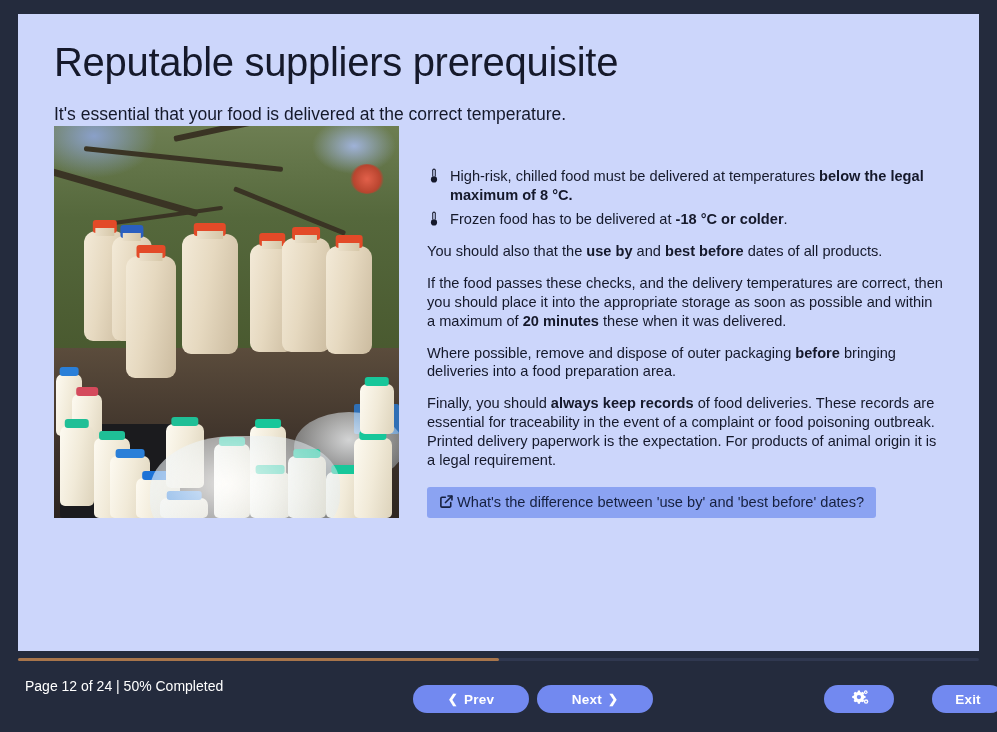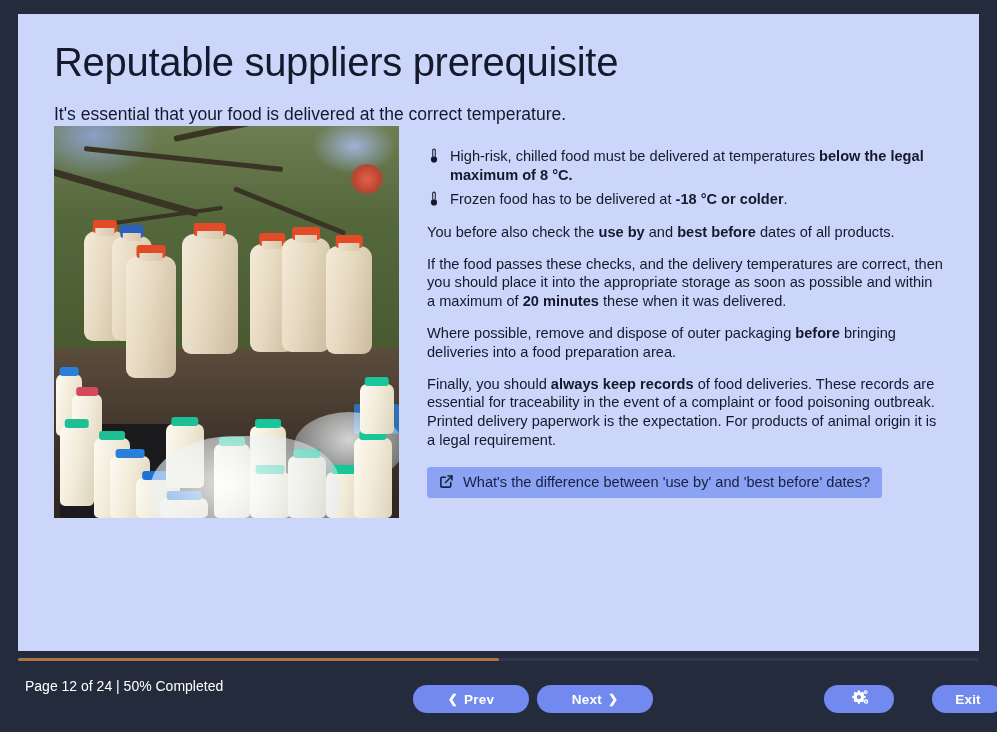--- a/index.html
+++ b/index.html
@@ -50,21 +50,21 @@
   #page-subtitle {
     font-size: 17.5px;
     color: #15192b;
     line-height: 1.3;
     margin-bottom: 0;
   }
 
   
   #body-cols {
     display: flex;
-    align-items: center;
+    align-items: flex-end;
     gap: 28px;
   }
 
   
   #photo-wrap {
     flex: 0 0 345px;
     width: 345px;
     height: 392px;
     position: relative;
     overflow: hidden;
@@ -179,21 +179,21 @@
     font-size: 14.6px;
     line-height: 1.29;
     margin-bottom: 13px;
   }
   #text-col b { font-weight: 700; }
 
   
   #link-btn {
     display: inline-flex;
     align-items: center;
-    gap: 9px;
+    gap: 3px;
     background: #8ba3f2;
     color: #16203f;
     border: none;
     border-radius: 3px;
     padding: 7px 12px 8px 12px;
     font-family: "Liberation Sans", sans-serif;
     font-size: 14.6px;
     cursor: pointer;
     margin-top: 4px;
   }
@@ -323,21 +323,21 @@
                     <circle cx="4" cy="12.2" r="3.3"></circle>
                     <rect x="3.2" y="2" width="1.6" height="7" fill="#ccd6fb"></rect>
                   </svg></span><span>High-risk, chilled food must be delivered at temperatures </span><b>below the legal maximum of 8 °C.</b></li>
               <li><span><svg class="therm-icon" viewBox="0 0 8 16" fill="#15192b">
                     <rect x="2.1" y="0.6" width="3.8" height="9.4" rx="1.9"></rect>
                     <circle cx="4" cy="12.2" r="3.3"></circle>
                     <rect x="3.2" y="2" width="1.6" height="7" fill="#ccd6fb"></rect>
                   </svg></span><span>Frozen food has to be delivered at </span><b>-18 °C or colder</b><span>.</span></li>
             </ul>
           <div id="paragraphs">
-              <p><span>You before also check the </span><b>use by</b><span> and </span><b>best before</b><span> dates of all products.</span></p>
+              <p><span>You should also that the </span><b>use by</b><span> and </span><b>best before</b><span> dates of all products.</span></p>
               <p><span>If the food passes these checks, and the delivery temperatures are correct, then you should place it into the appropriate storage as soon as possible and within a maximum of </span><b>20 minutes</b><span> these when it was delivered.</span></p>
               <p><span>Where possible, remove and dispose of outer packaging </span><b>before</b><span> bringing deliveries into a food preparation area.</span></p>
               <p><span>Finally, you should </span><b>always keep records</b><span> of food deliveries. These records are essential for traceability in the event of a complaint or food poisoning outbreak. Printed delivery paperwork is the expectation. For products of animal origin it is a legal requirement.</span></p>
             </div>
 
           <button id="link-btn">
             <span>
               <svg width="15" height="15" viewBox="0 0 16 16" fill="none" stroke="#16203f" stroke-width="1.7" stroke-linecap="round" stroke-linejoin="round">
                 <path d="M12.5 9.2v3.6a1.2 1.2 0 0 1-1.2 1.2H3.2A1.2 1.2 0 0 1 2 12.8V4.7a1.2 1.2 0 0 1 1.2-1.2h3.6"></path>
                 <path d="M9.6 2.2H13.8V6.4"></path>

